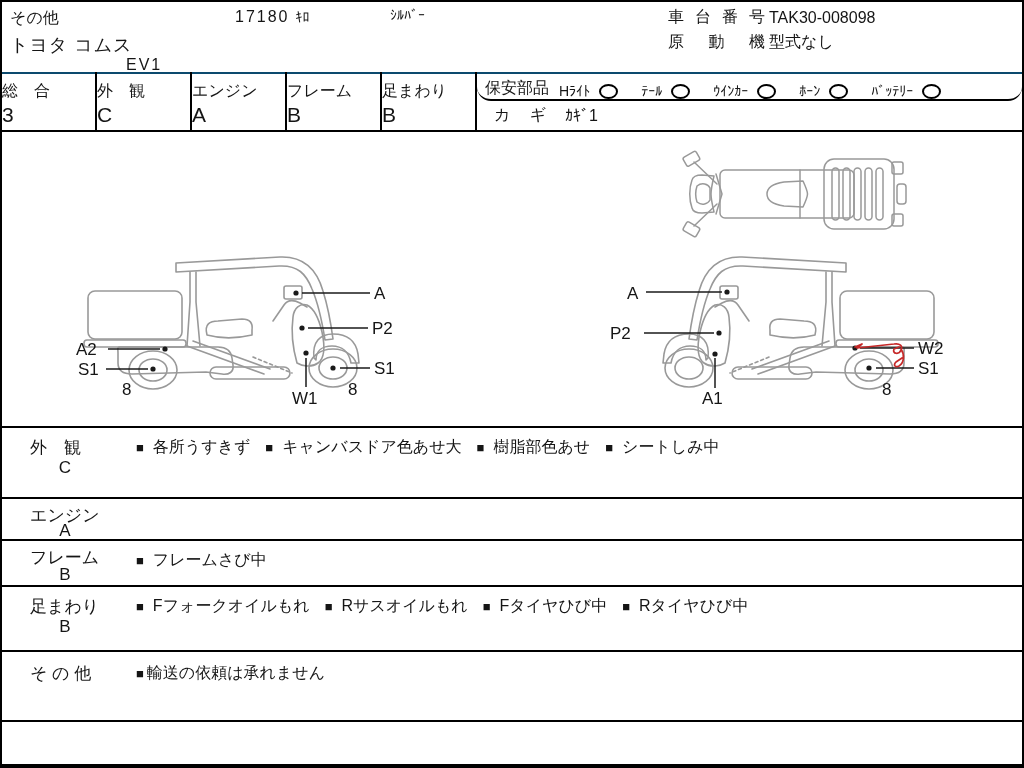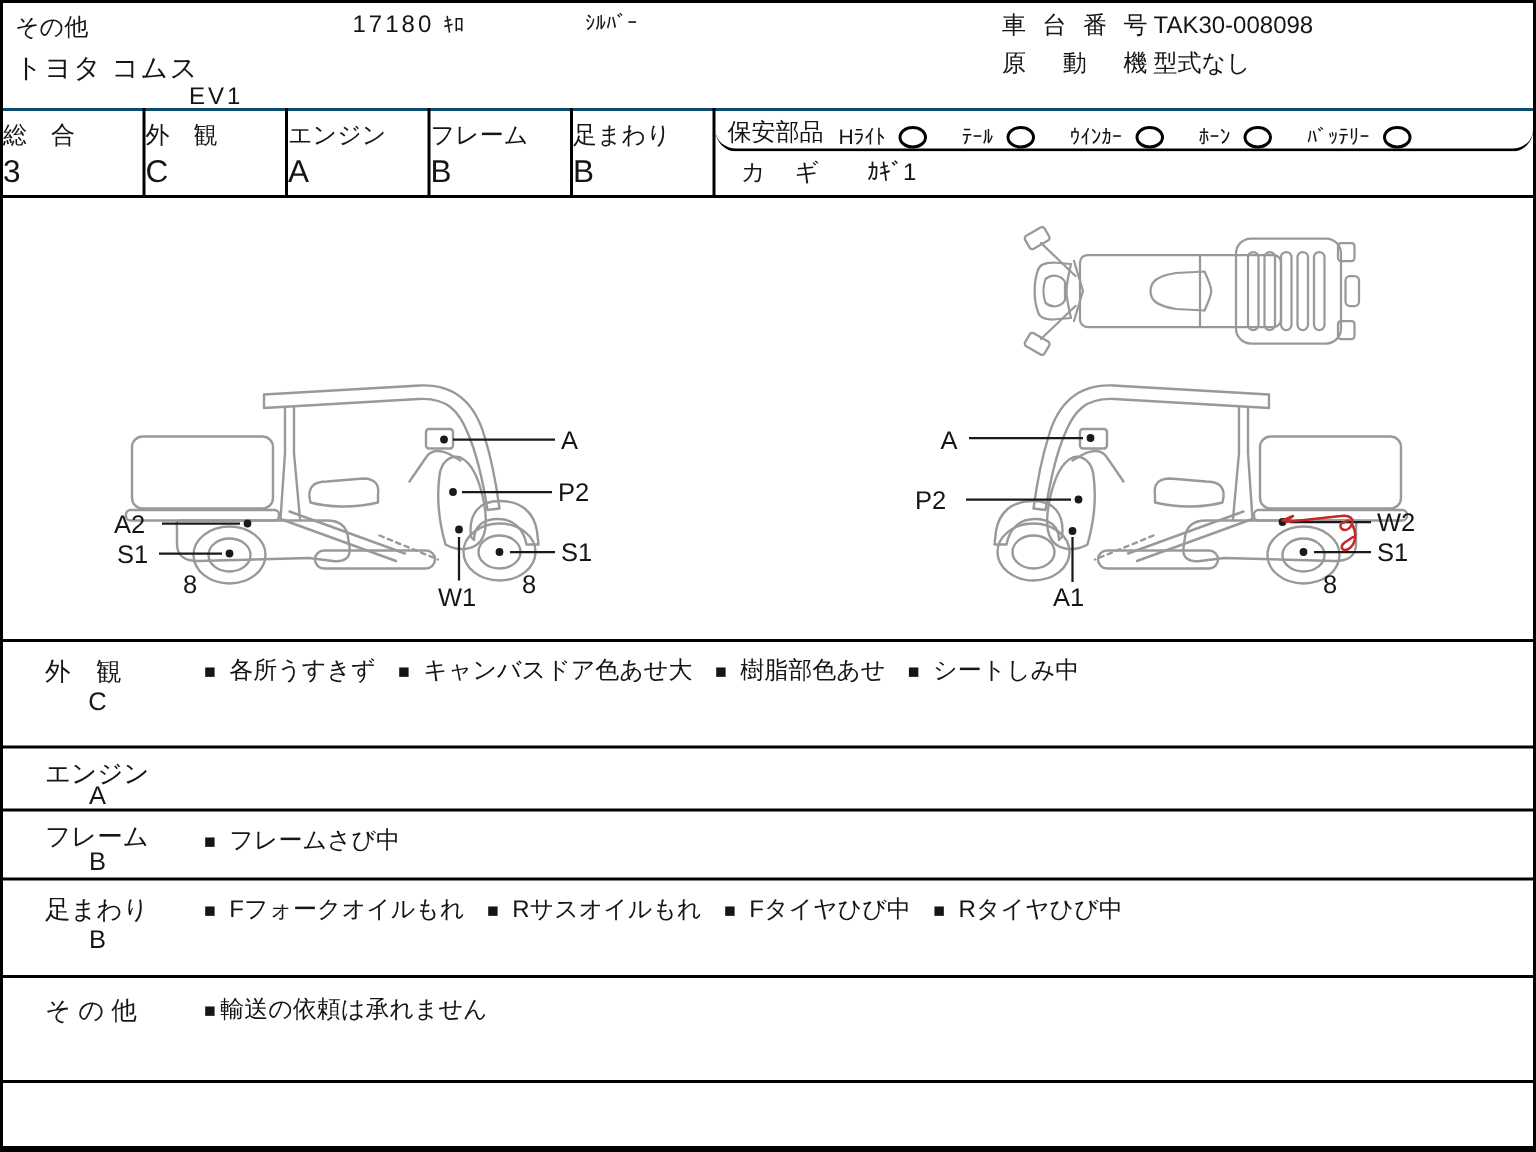--- a/index.html
+++ b/index.html
@@ -26,21 +26,21 @@
   .gcell{width:93px;border-right:2px solid #000;text-align:left;padding-top:8px;box-sizing:content-box;flex:none;}
   .glabel{font-size:16px;line-height:22px;}
   .gval{font-size:21px;line-height:26px;}
   .safety{flex:1;display:flex;flex-direction:column;min-width:0;}
   .safety-top{height:27px;border-bottom:2px solid #000;display:flex;align-items:flex-end;padding-left:8px;border-radius:14px;}
   .safety-label{font-size:16px;margin-right:10px;}
   .sitem{display:flex;align-items:center;margin-right:23px;}
   .sname{font-size:14px;margin-right:9px;}
   .scircle{width:15px;height:11px;border:2px solid #000;border-radius:50%;flex:none;}
   .safety-bottom{flex:1;display:flex;align-items:center;padding-left:17px;font-size:16px;}
-  .key-label{width:52px;text-align:justify;text-align-last:justify;margin-right:32px;}
+  .key-label{width:52px;text-align:justify;text-align-last:justify;margin-right:19px;}
   
   .diagrams{position:absolute;left:0;top:130px;width:100%;height:294px;}
   .accessories{position:absolute;left:15px;top:68px;font-size:16px;}
   .accessories .acc-val{margin-left:28px;}
   .svg-top{position:absolute;left:670px;top:16px;width:240px;height:92px;}
   .svg-left{position:absolute;left:58px;top:114px;width:360px;height:162px;}
   .svg-right{position:absolute;left:600px;top:114px;width:360px;height:162px;}
   svg text{font-family:"Liberation Sans","DejaVu Sans",sans-serif;font-size:17px;fill:#151515;}
   
   .crow{position:absolute;left:0;width:100%;border-top:2px solid #000;box-sizing:border-box;}

